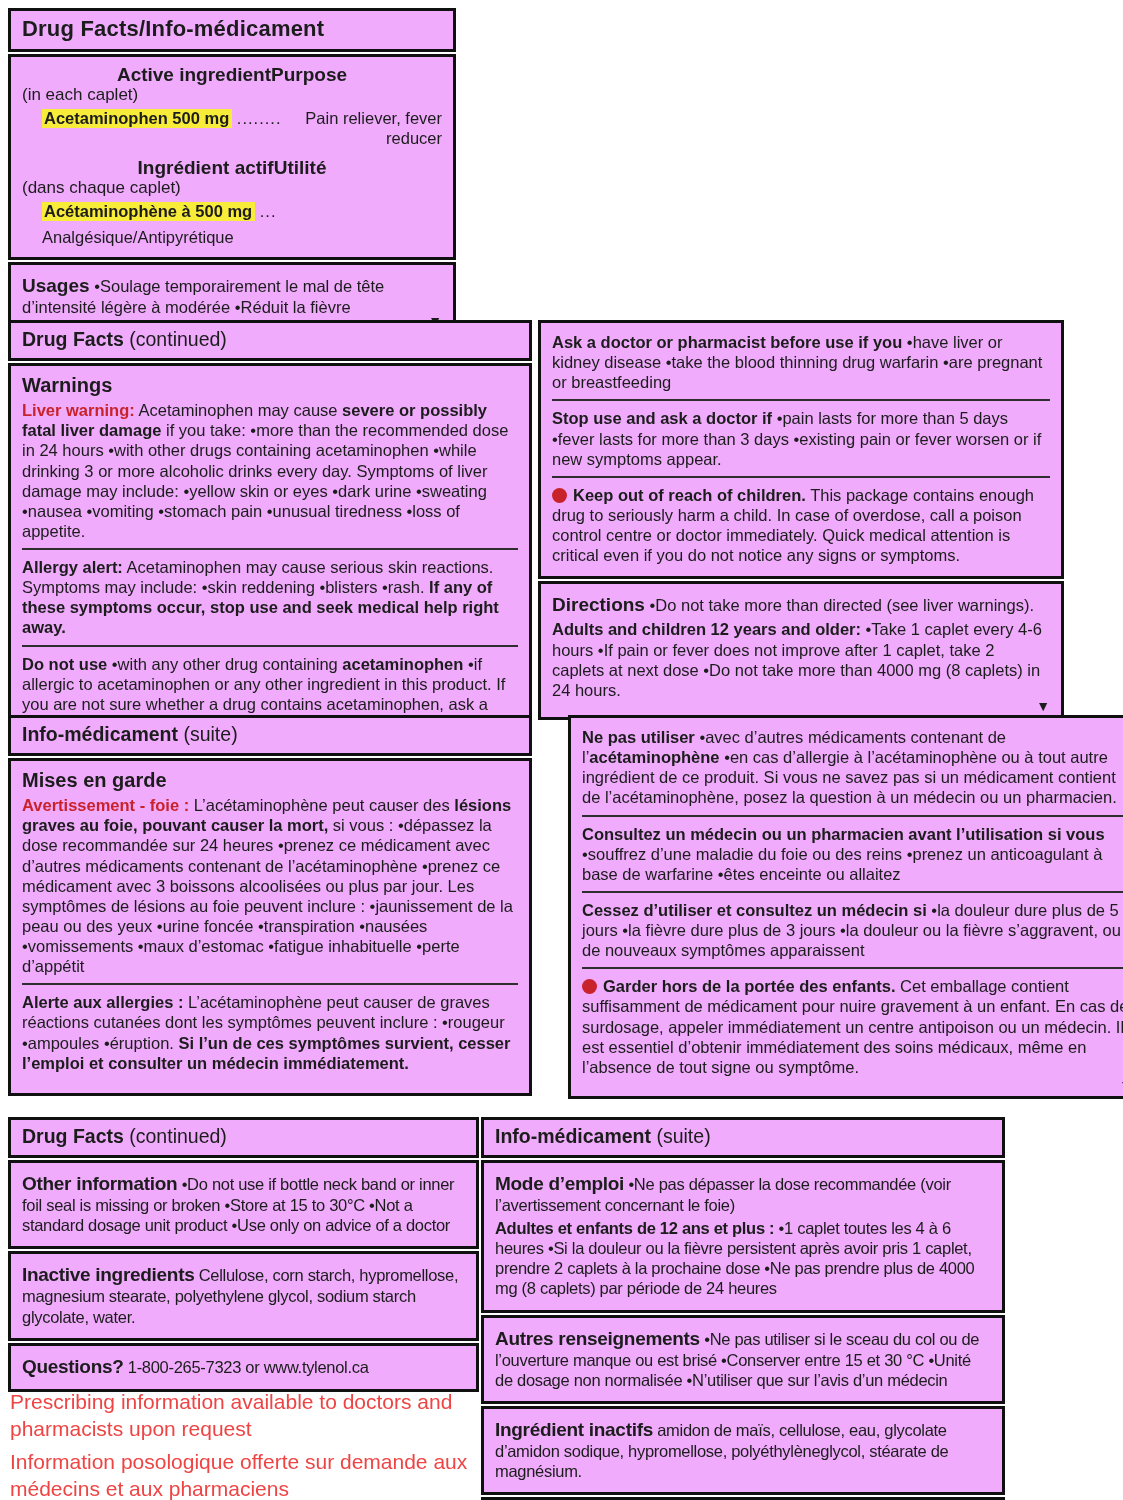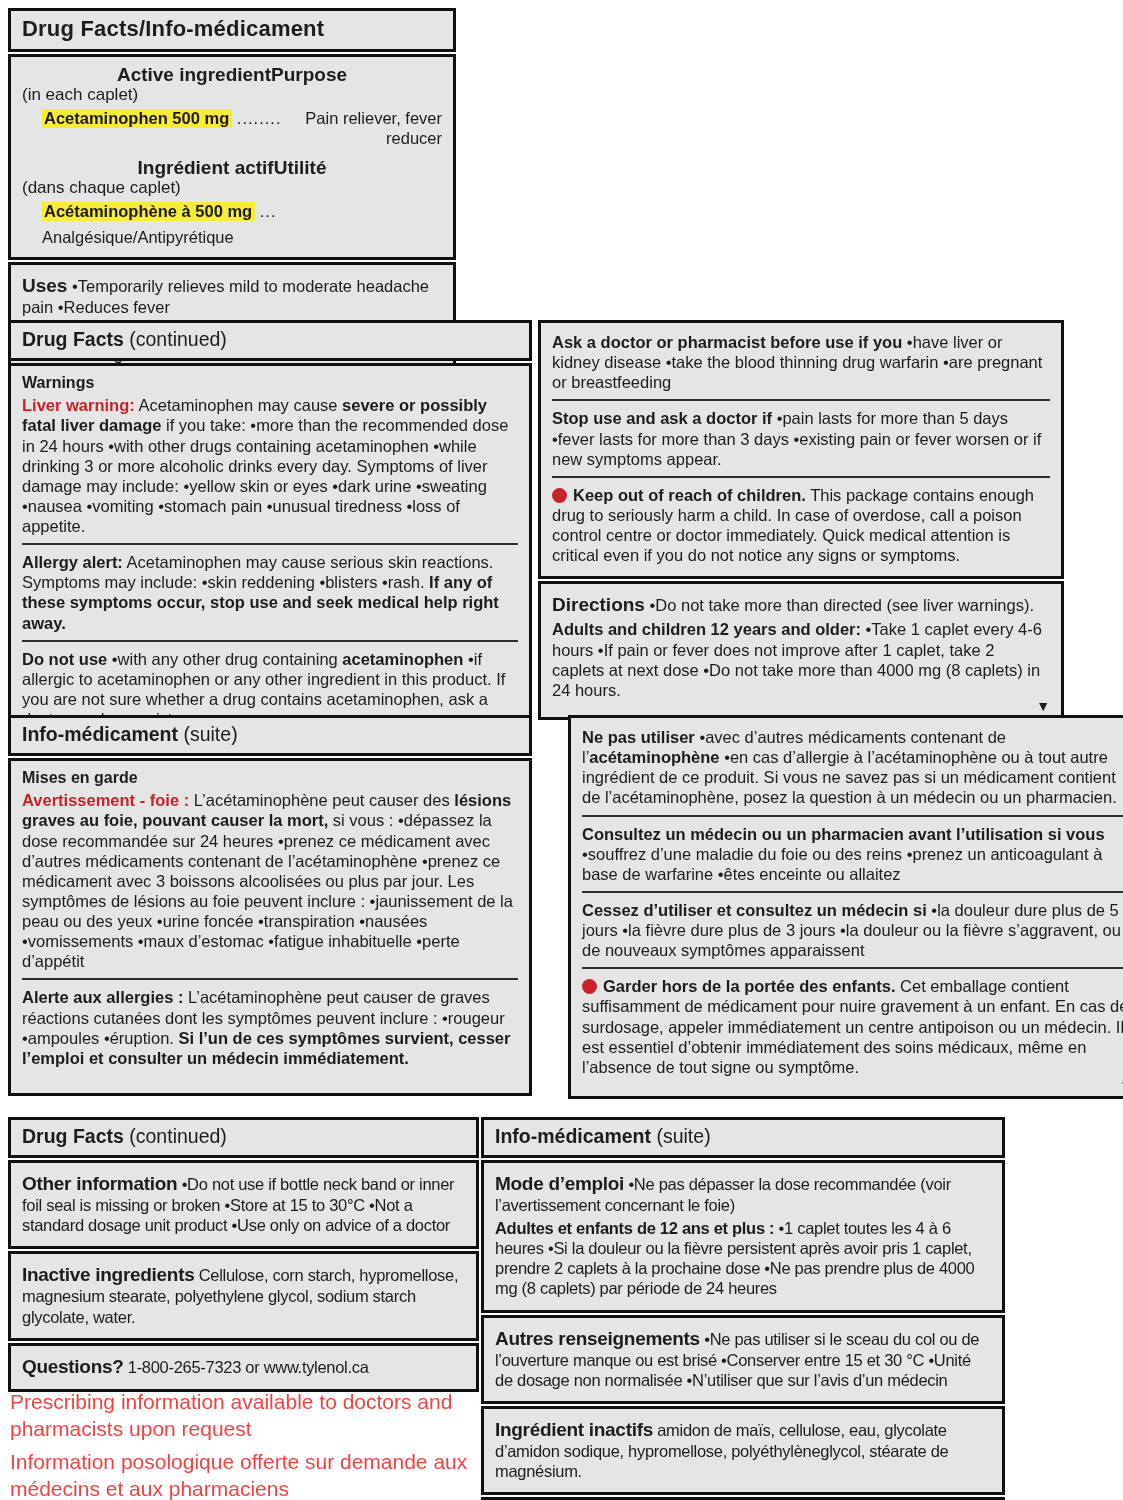--- a/index.html
+++ b/index.html
@@ -4,32 +4,32 @@
 <style>
   html,body{margin:0;padding:0;}
   body{
     width:1123px;height:1500px;position:relative;background:#ffffff;
     font-family:"Liberation Sans","DejaVu Sans",sans-serif;
     color:#1c1c1c;font-size:16.5px;line-height:1.22;
     -webkit-font-smoothing:antialiased;
   }
   .stack .box + .box{margin-top:2px;}
   .box{
-    border:3px solid #101010;background:#e5e5e5;box-sizing:border-box;
+    border:3px solid #101010;background:#f0abfc;box-sizing:border-box;
     padding:6px 11px 8px;position:relative;
   }
   .hdrbox{padding:5px 11px 6px;font-size:19.5px;}
   .title{font-size:22px;font-weight:bold;letter-spacing:.2px;}
   .b{font-weight:bold;}
   .r{color:#c8232b;}
   .big{font-size:19px;font-weight:bold;}
   .hl{background:#f8ec3a;font-weight:bold;padding:0 3px 1px 2px;}
   p.para{margin:3px 0;}
   .rule{border-top:2px solid #2e2e2e;margin:7px 0;}
-  .sechead{font-size:16px;font-weight:bold;margin:1px 0 3px;}
+  .sechead{font-size:20px;font-weight:bold;margin:1px 0 3px;}
   .tri{position:absolute;right:11px;bottom:4px;font-size:14px;line-height:1;}
   .reddot{
     display:inline-block;width:15px;height:15px;border-radius:50%;
     background:#c8232b;margin-right:6px;vertical-align:-2px;
   }
   .rowtop{display:flex;justify-content:center;font-size:19px;font-weight:bold;}
   .rowsub{font-size:17px;margin:-1px 0 2px;}
   .rowline{display:flex;justify-content:space-between;align-items:baseline;margin:2px 0 8px;gap:6px;}
   .rowline .lead{white-space:nowrap;margin-left:20px;}
   .dots{letter-spacing:1px;}
@@ -69,21 +69,20 @@
       <span>Ingrédient actif</span>
       <span>Utilité</span>
     </div>
     <div class="rowsub">(dans chaque caplet)</div>
     <div class="rowline" style="margin-bottom:2px;flex-direction:column;">
       <span class="lead"><span class="hl">Acétaminophène à 500 mg</span> <span class="dots">...</span></span>
       <span class="purposeval">Analgésique/Antipyrétique</span>
     </div>
   </div>
   <div class="box" style="padding-bottom:12px;">
-    <p class="para"><span class="b big">Uses</span><span>  •Temporarily relieves mild to moderate headache pain  •Reduces fever</span></p>
     <p class="para"><span class="b big">Usages</span><span>  •Soulage temporairement le mal de tête d’intensité légère à modérée  •Réduit la fièvre</span></p>
     <span class="tri">▼</span>
   </div>
 </div>
 
 <div id="sec2-left" class="stack">
   <div class="box hdrbox">
     <span><span class="b">Drug Facts</span><span> (continued)</span></span>
   </div>
   <div class="box mh342">

